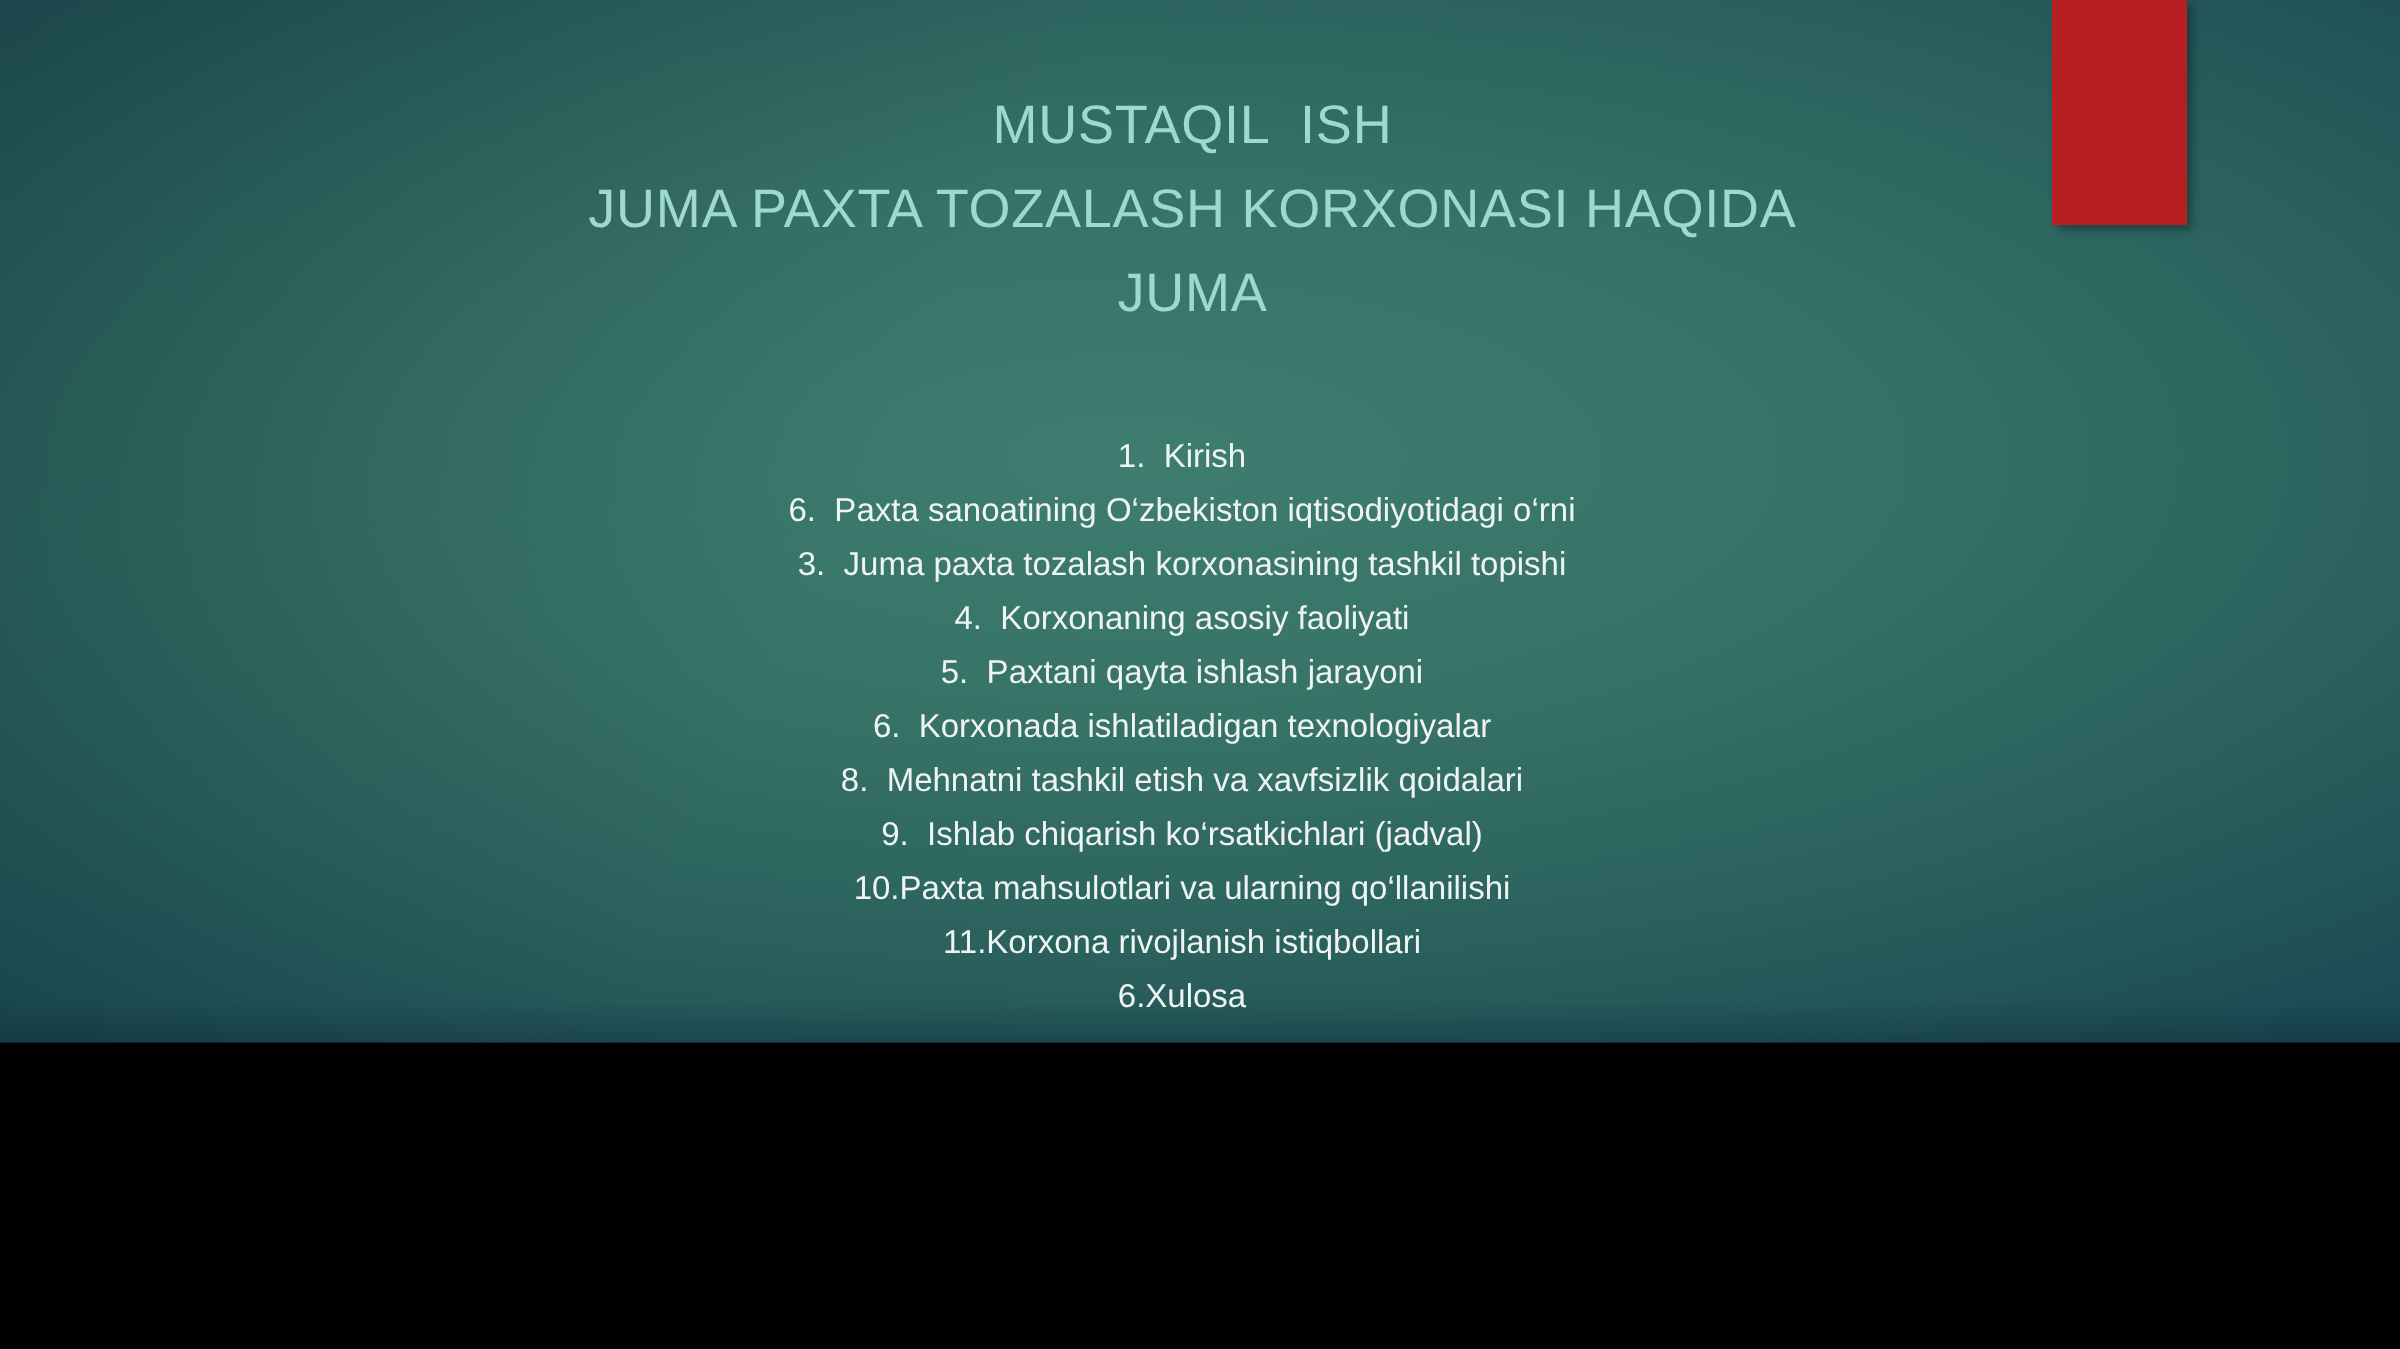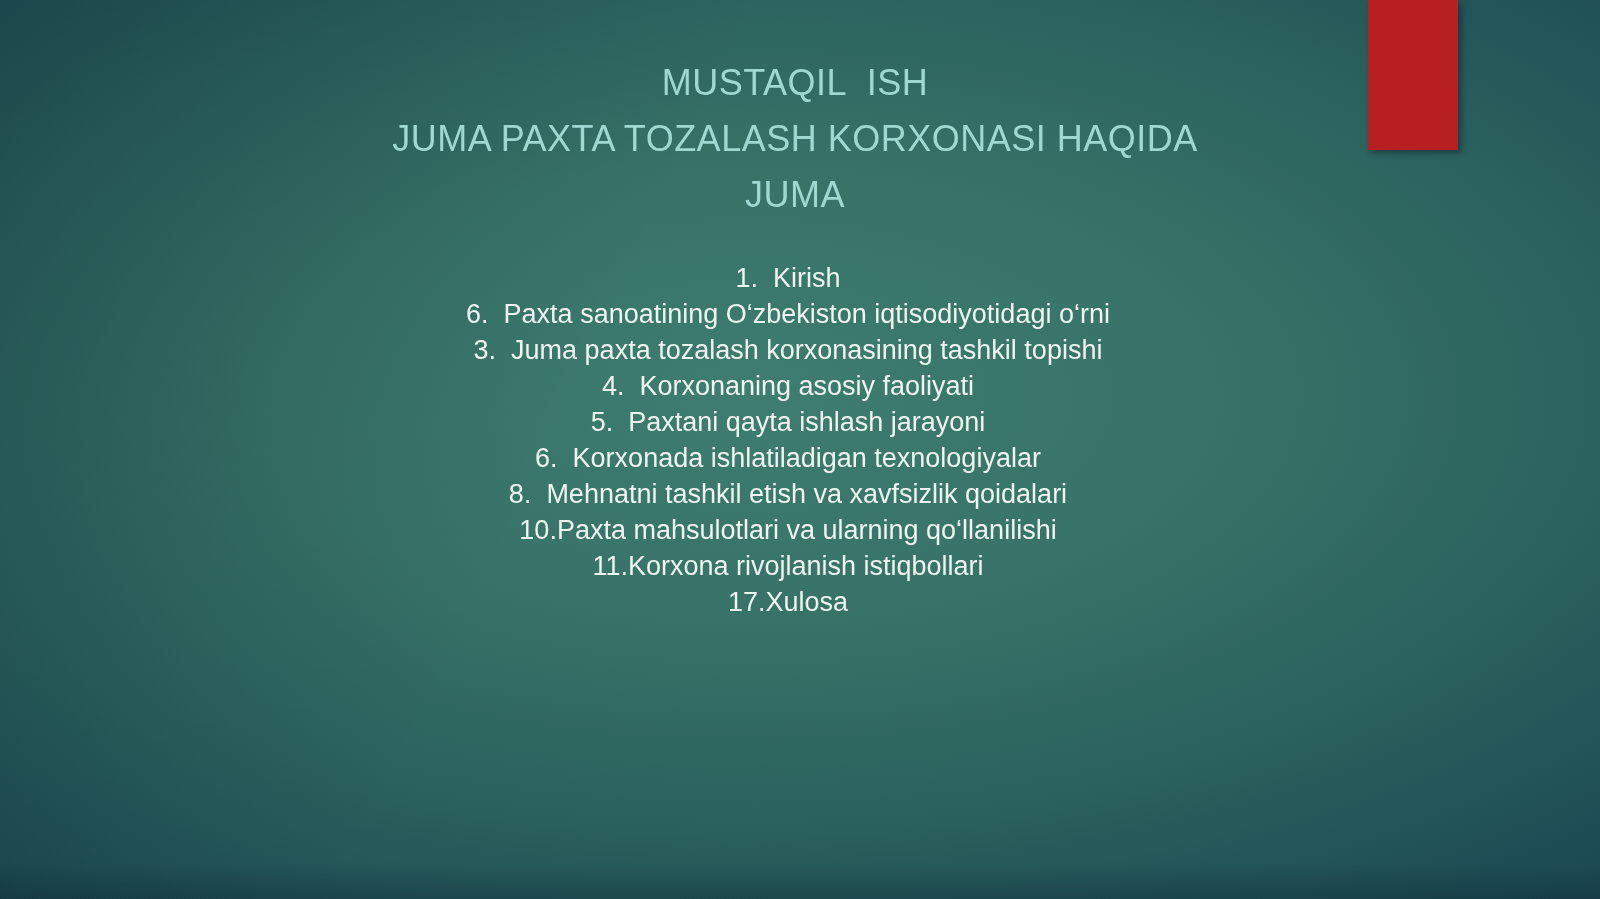--- a/index.html
+++ b/index.html
@@ -9,21 +9,21 @@
   }
   body {
     width: 1600px;
     height: 899px;
     overflow: hidden;
     font-family: "Liberation Sans", sans-serif;
   }
   .slide {
     position: relative;
     width: 1600px;
-    height: 899px;
+    height: 695px;
     background:
       linear-gradient(115deg, rgba(4,22,32,0.22) 0%, rgba(0,0,0,0) 38%),
       linear-gradient(0deg, rgba(5,25,38,0.25) 0%, rgba(0,0,0,0) 4%),
       radial-gradient(ellipse 115% 100% at 47% 44%,
         var(--bg-center, #3e7d70) 0%,
         #377267 26%,
         #2b625e 46%,
         #1e4d55 67%,
         #153c4b 85%,
         var(--bg-edge, #113244) 100%);
@@ -49,24 +49,24 @@
     font-weight: 400;
     letter-spacing: 0.5px;
   }
   .t-line {
     white-space: pre-wrap;
   }
   .list-block {
     position: absolute;
     left: 0;
     right: 24px;
-    top: 260px;
+    top: 286px;
     text-align: center;
     color: var(--body-color, #eef4f1);
-    font-size: 27px;
+    font-size: 22px;
     line-height: 36px;
     font-weight: 400;
   }
   .li {
     white-space: pre-wrap;
   }
 </style>
 </head>
 <body>
 
@@ -81,18 +81,19 @@
   </div>
 
   <div class="list-block">
     <div class="li">1.  Kirish</div>
     <div class="li">6.  Paxta sanoatining O‘zbekiston iqtisodiyotidagi o‘rni</div>
     <div class="li">3.  Juma paxta tozalash korxonasining tashkil topishi</div>
     <div class="li">4.  Korxonaning asosiy faoliyati</div>
     <div class="li">5.  Paxtani qayta ishlash jarayoni</div>
     <div class="li">6.  Korxonada ishlatiladigan texnologiyalar</div>
     <div class="li">8.  Mehnatni tashkil etish va xavfsizlik qoidalari</div>
+    <div class="li">9.  Ishlab chiqarish ko‘rsatkichlari (jadval)</div>
     <div class="li">10.Paxta mahsulotlari va ularning qo‘llanilishi</div>
     <div class="li">11.Korxona rivojlanish istiqbollari</div>
-    <div class="li">17.Xulosa</div>
+    <div class="li">6.Xulosa</div>
   </div>
 
 </div>
 
 </body></html>

